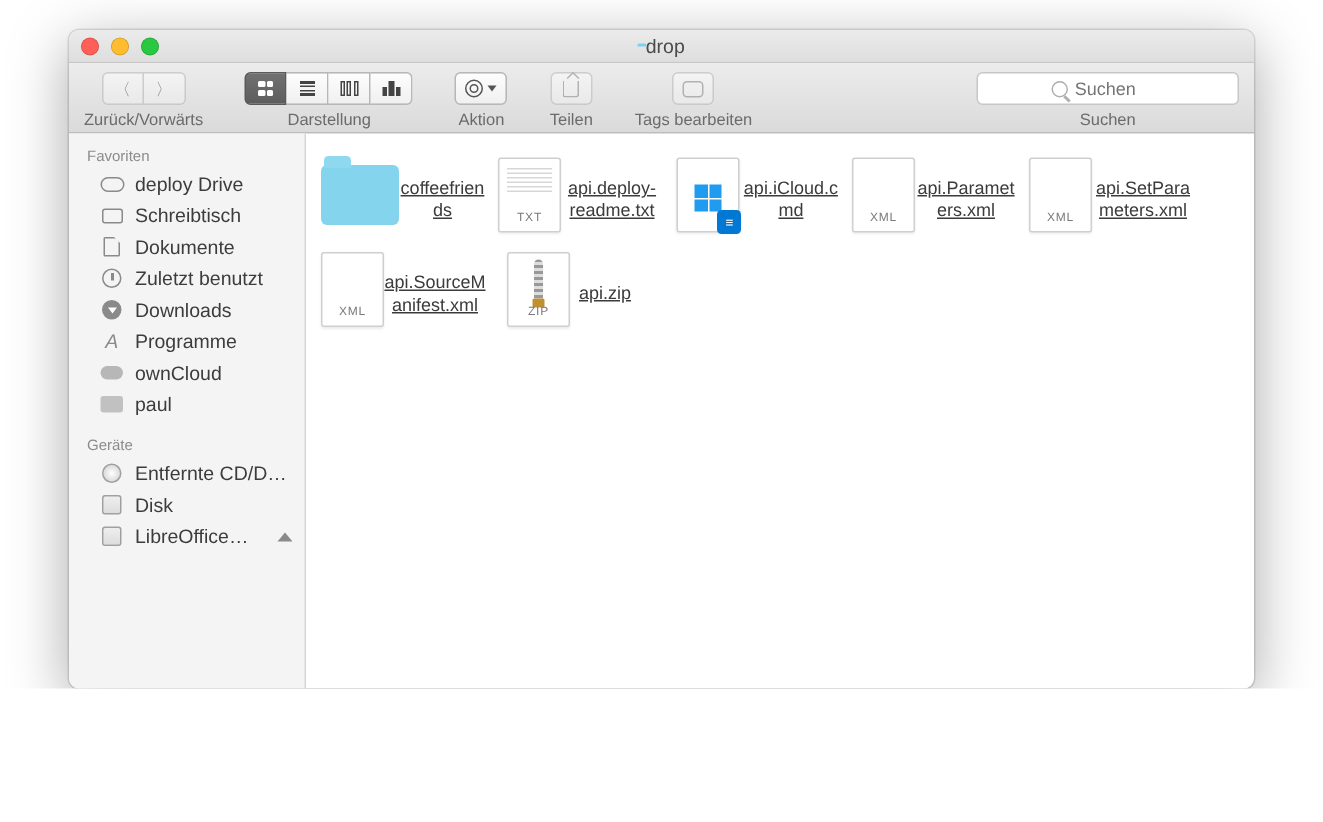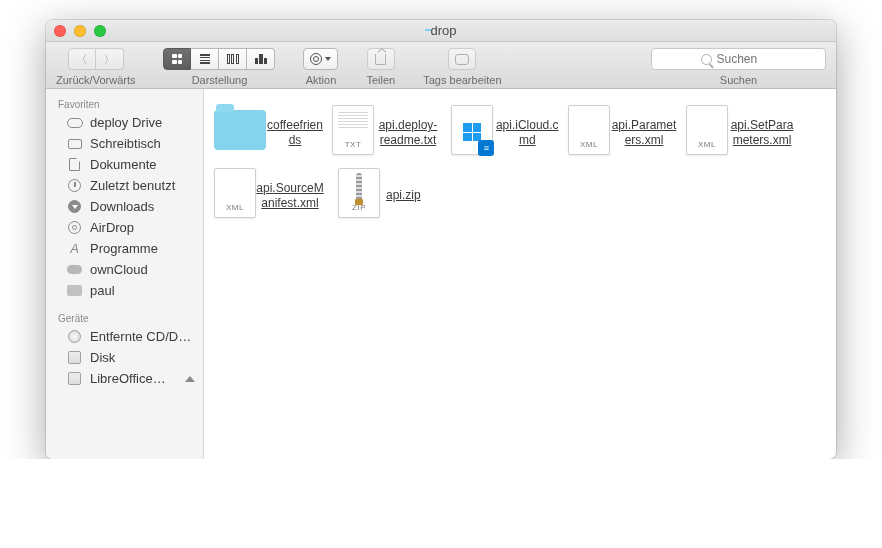--- a/index.html
+++ b/index.html
@@ -368,26 +368,20 @@
         <span>Zuletzt benutzt</span>
       </div>
       <div class="sb-item">
         <span class="sb-icon">
             <span class="ic-down"></span>
           </span>
         <span>Downloads</span>
       </div>
       <div class="sb-item">
         <span class="sb-icon">
-            <span class="ic-air"></span>
-          </span>
-        <span>AirDrop</span>
-      </div>
-      <div class="sb-item">
-        <span class="sb-icon">
             <span class="ic-app">A</span>
           </span>
         <span>Programme</span>
       </div>
       <div class="sb-item">
         <span class="sb-icon">
             <span class="ic-own"></span>
           </span>
         <span>ownCloud</span>
       </div>

